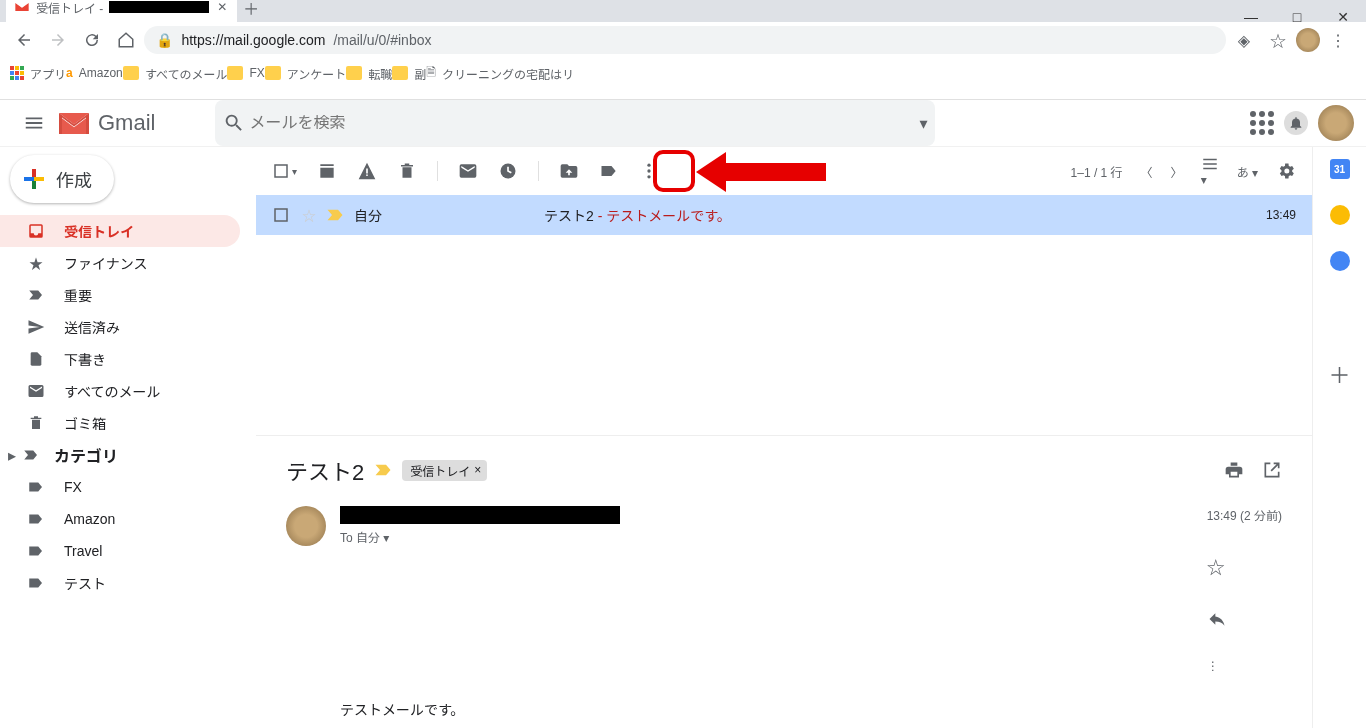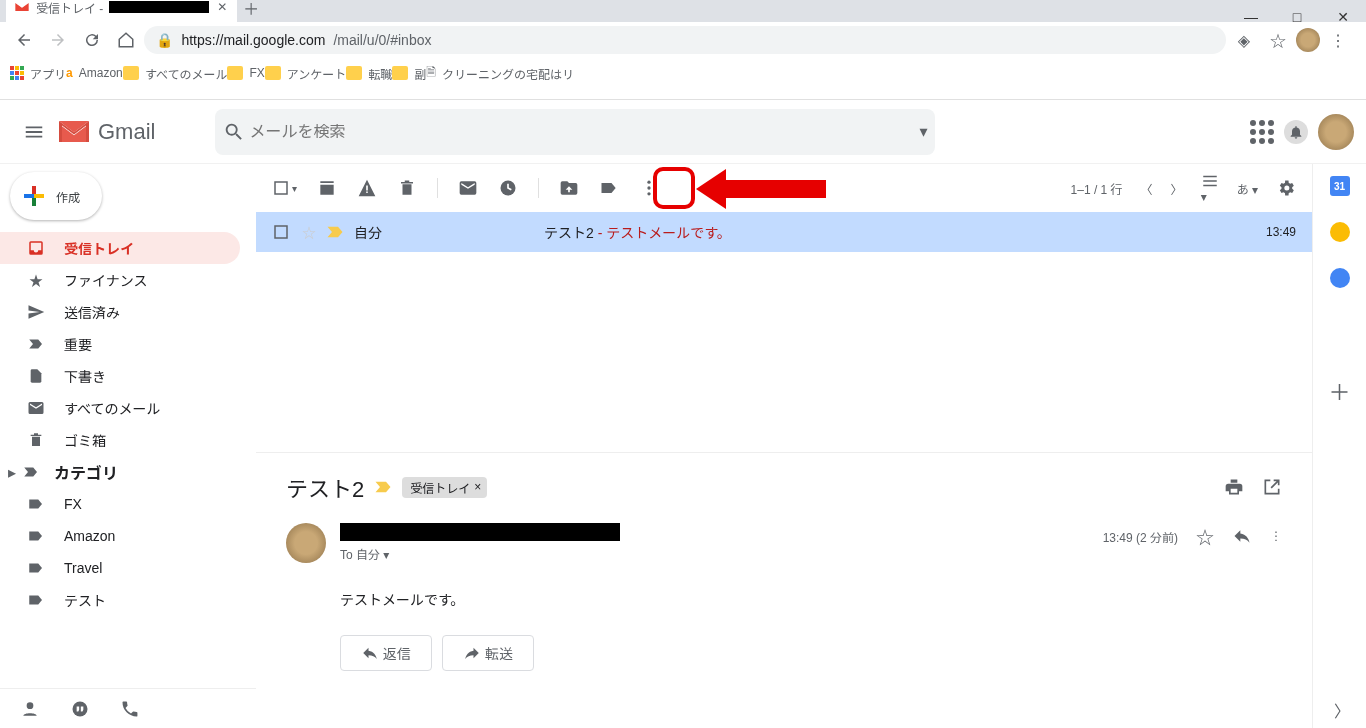--- a/index.html
+++ b/index.html
@@ -38,21 +38,21 @@
 .search-box { width:720px; height:46px; background:#f1f3f4; border-radius:8px; display:flex; align-items:center; padding:0 8px; gap:4px;}
 .search-box input { flex:1; border:none; background:transparent; font-size:16px; outline:none;}
 .header-right { margin-left:auto; display:flex; align-items:center; gap:10px;}
 .apps-grid { display:grid; grid-template-columns:repeat(3,6px); grid-template-rows:repeat(3,6px); gap:3px;}
 .apps-grid span{background:#5f6368;border-radius:50%;}
 .bell { width:24px;height:24px;background:#ddd;border-radius:50%;display:flex;align-items:center;justify-content:center;}
 .avatar-lg { width:36px; height:36px; border-radius:50%; background: radial-gradient(circle, #c9a876 40%, #8b6f47 100%);}
 
 .gmail-body { flex:1; display:flex; position:relative;}
 .sidebar { width:256px; padding-top:8px;}
-.compose-btn { margin:0 0 12px 10px; height:48px; padding:0 22px 0 14px; border-radius:24px; background:#fff; box-shadow:0 1px 3px rgba(0,0,0,0.3); display:inline-flex; align-items:center; gap:12px; font-size:12px; color:#3c4043;}
+.compose-btn { margin:0 0 12px 10px; height:48px; padding:0 22px 0 14px; border-radius:24px; background:#fff; box-shadow:0 1px 3px rgba(0,0,0,0.3); display:inline-flex; align-items:center; gap:12px; font-size:18px; color:#3c4043;}
 .compose-plus { font-size:24px; position:relative; width:20px; height:20px;}
 .compose-plus::before{content:"";position:absolute;left:8px;top:0;width:4px;height:20px;background:linear-gradient(#d93025 50%,#188038 50%);}
 .compose-plus::after{content:"";position:absolute;top:8px;left:0;height:4px;width:20px;background:linear-gradient(90deg,#1a73e8 50%,#fbbc04 50%);}
 .nav-item { height:32px; display:flex; align-items:center; padding-left:26px; gap:18px; font-size:14px; color:#202124; border-radius:0 16px 16px 0; margin-right:16px;}
 .nav-item.active { background:#fce8e6; color:#d93025; font-weight:bold;}
 .nav-item .ico { width:20px; display:flex; justify-content:center; color:#5f6368;}
 .nav-item.active .ico{color:#d93025;}
 .nav-item.sub { padding-left:26px;}
 .nav-expand { display:flex; align-items:center; padding-left:8px; height:32px;}
 .bottom-icons { position:absolute; bottom:0; left:0; width:256px; height:40px; display:flex; align-items:center; padding-left:20px; gap:30px; border-top:1px solid #eee; color:#5f6368;}
@@ -80,21 +80,21 @@
 
 .conversation { flex:1; border-top:1px solid #eee; margin-top:200px; padding:18px 30px;}
 .conv-header { display:flex; align-items:center; gap:10px; margin-bottom:20px;}
 .conv-subject { font-size:22px; font-weight:normal;}
 .label-chip { font-size:12px; background:#ddd; padding:2px 6px 2px 8px; border-radius:4px; display:flex; align-items:center; gap:4px;}
 .conv-actions-right{ margin-left:auto; display:flex; gap:18px; color:#5f6368;}
 .msg-header { display:flex; align-items:flex-start; gap:14px;}
 .msg-avatar { width:40px;height:40px;border-radius:50%; background: radial-gradient(circle, #c9a876 40%, #8b6f47 100%);}
 .msg-from-mask { width:280px; height:18px; background:#000;}
 .msg-to { font-size:12px; color:#5f6368; margin-top:4px;}
-.msg-meta-right { margin-left:auto; display:flex; align-items:center; gap:18px; font-size:12px; color:#5f6368;}
+.msg-meta-right { margin-left:auto; display:flex; align-items:flex-start; gap:30px; font-size:12px; color:#5f6368;flex-direction:column;}
 .msg-body { margin:26px 0 26px 54px; font-size:14px;}
 .reply-buttons { margin-left:54px; display:flex; gap:10px;}
 .reply-btn { border:1px solid #dadce0; border-radius:4px; height:36px; padding:0 20px; display:flex; align-items:center; gap:4px; font-size:14px; color:#5f6368; background:#fff;}
 
 .side-panel { width:54px; border-left:1px solid #eee; display:flex; flex-direction:column; align-items:center; padding-top:12px; gap:26px;}
 .sp-ico { width:20px; height:20px;}
 .sp-cal { background:#4285f4;border-radius:3px;display:flex;align-items:center;justify-content:center;color:#fff;font-size:10px;font-weight:bold;}
 .sp-keep { background:#fbbc04;border-radius:50%;}
 .sp-tasks { background:#4285f4;border-radius:50%;}
 .sp-plus { color:#5f6368; font-size:22px; margin-top:60px;}
@@ -264,32 +264,32 @@
           </span>
           <span>受信トレイ</span>
         </div>
       <div class="nav-item">
           <span class="ico">★</span>
           <span>ファイナンス</span>
         </div>
       <div class="nav-item">
           <span class="ico">
             <svg width="18" height="18" viewBox="0 0 24 24" fill="#5f6368">
+              <path d="M3 6h12l5 6-5 6H3l5-6z"></path>
+            </svg>
+          </span>
+          <span>重要</span>
+        </div>
+      <div class="nav-item">
+          <span class="ico">
+            <svg width="18" height="18" viewBox="0 0 24 24" fill="#5f6368">
               <path d="M2 21l21-9L2 3v7l15 2-15 2z"></path>
             </svg>
           </span>
           <span>送信済み</span>
-        </div>
-      <div class="nav-item">
-          <span class="ico">
-            <svg width="18" height="18" viewBox="0 0 24 24" fill="#5f6368">
-              <path d="M3 6h12l5 6-5 6H3l5-6z"></path>
-            </svg>
-          </span>
-          <span>重要</span>
         </div>
       <div class="nav-item">
           <span class="ico">
             <svg width="16" height="18" viewBox="0 0 24 24" fill="#5f6368">
               <path d="M14 2H6a2 2 0 0 0-2 2v16a2 2 0 0 0 2 2h12a2 2 0 0 0 2-2V8z"></path>
             </svg>
           </span>
           <span>下書き</span>
         </div>
       <div class="nav-item">

